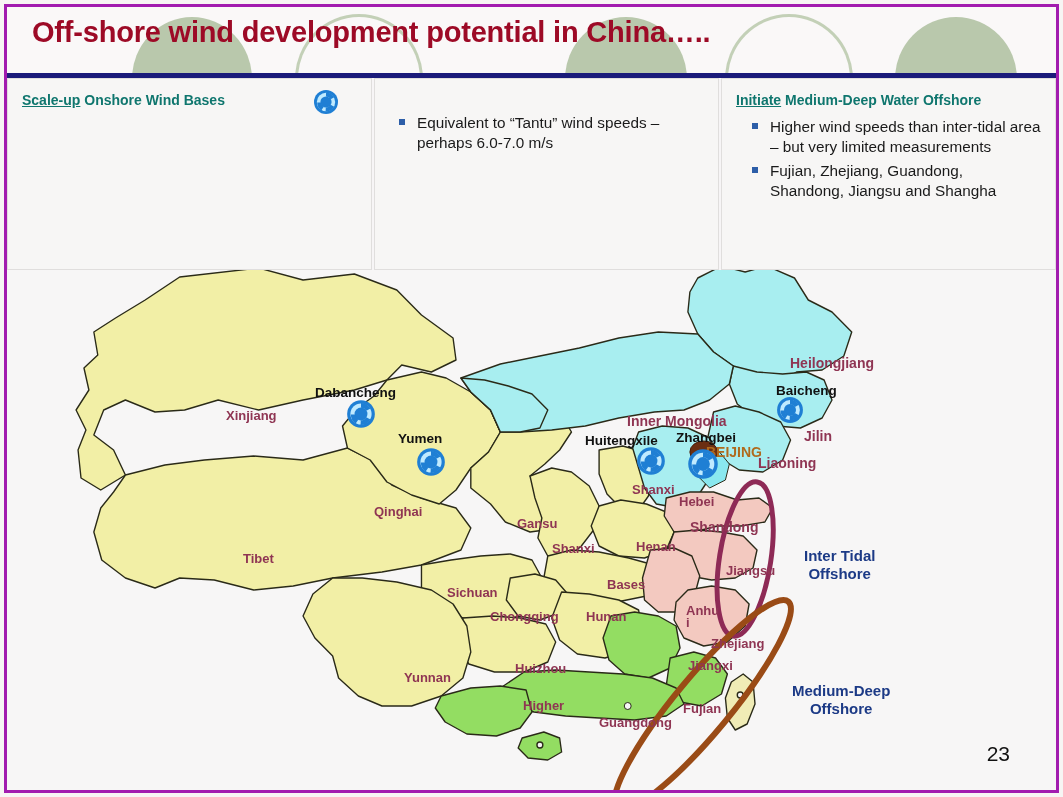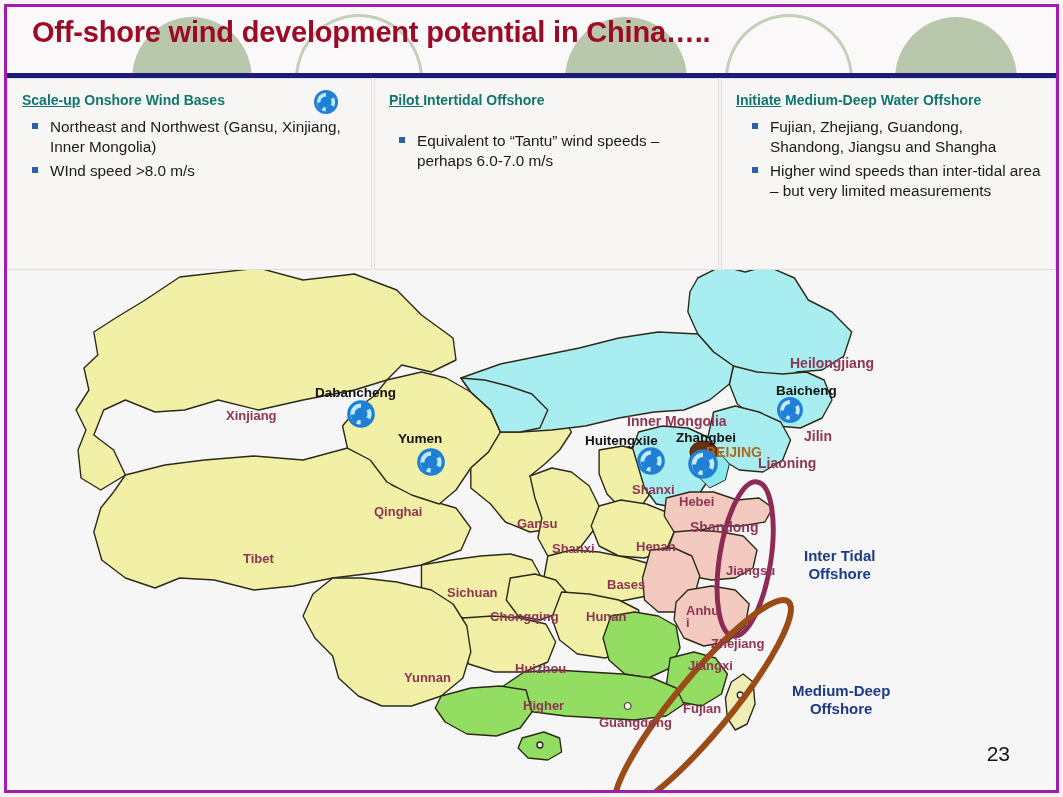--- a/index.html
+++ b/index.html
@@ -146,42 +146,35 @@
       <span class="headicon">
         <svg width="26" height="26" viewBox="0 0 26 26">
           <circle cx="13" cy="13" r="12" fill="#1f7fd4"></circle>
           <circle cx="13" cy="13" r="9.2" fill="#bfeaff"></circle>
           <circle cx="13" cy="13" r="5.6" fill="#1f7fd4"></circle>
           <path d="M13 3.4 A9.6 9.6 0 0 1 21.2 8.2 L17.6 10.2 A5.6 5.6 0 0 0 13 7.6 Z" fill="#1f7fd4"></path>
           <path d="M21.2 17.8 A9.6 9.6 0 0 1 12.6 22.6 L12.8 18.5 A5.6 5.6 0 0 0 17.6 15.8 Z" fill="#1f7fd4"></path>
           <path d="M8.4 21.3 A9.6 9.6 0 0 1 4.2 13.4 L8.3 13.5 A5.6 5.6 0 0 0 10.6 17.9 Z" fill="#1f7fd4"></path>
         </svg>
       </span>
-      <ul class="bullets">
-        <li>Northeast and Northwest (Gansu, Xinjiang, Inner Mongolia)</li>
-        <li>WInd speed &gt;8.0 m/s</li>
-      </ul>
     </div>
 
     <div class="col c2">
-      <div class="colhead">
-        <span class="u">Pilot </span><span>Intertidal Offshore</span>
-      </div>
       <ul class="bullets" style="margin-top:22px">
         <li>Equivalent to “Tantu” wind speeds – perhaps 6.0-7.0 m/s</li>
       </ul>
     </div>
 
     <div class="col c3">
       <div class="colhead">
         <span class="u">Initiate</span><span> Medium-Deep Water Offshore</span>
       </div>
       <ul class="bullets">
+        <li>Higher wind speeds than inter-tidal area – but very limited measurements</li>
         <li>Fujian, Zhejiang, Guandong, Shandong, Jiangsu and Shangha</li>
-        <li>Higher wind speeds than inter-tidal area – but very limited measurements</li>
       </ul>
     </div>
   </div>
 
   <div id="maparea">
 
     <svg id="mapsvg" viewBox="0 0 1063 545" preserveAspectRatio="none">
       <g stroke="#2a2a18" stroke-width="1.4" stroke-linejoin="round">
 
         <path fill="#f2efa6" d="M175,17 L255,8 L300,20 L352,14 L395,30 L420,55 L452,78 L455,100 L430,112 L400,105 L385,120 L352,130 L300,140 L255,150 L214,140 L180,150 L150,152 L120,140 L98,150 L88,175 L108,190 L120,215 L95,230 L75,218 L72,190 L80,170 L70,150 L83,130 L78,108 L92,95 L88,72 L110,58 L140,40 Z"></path>

